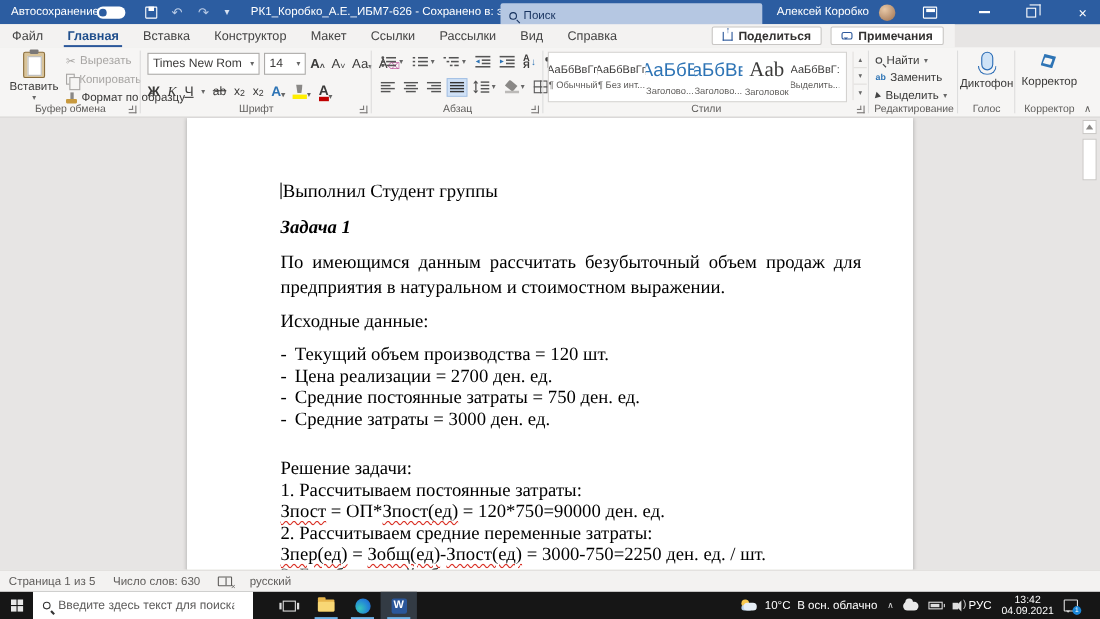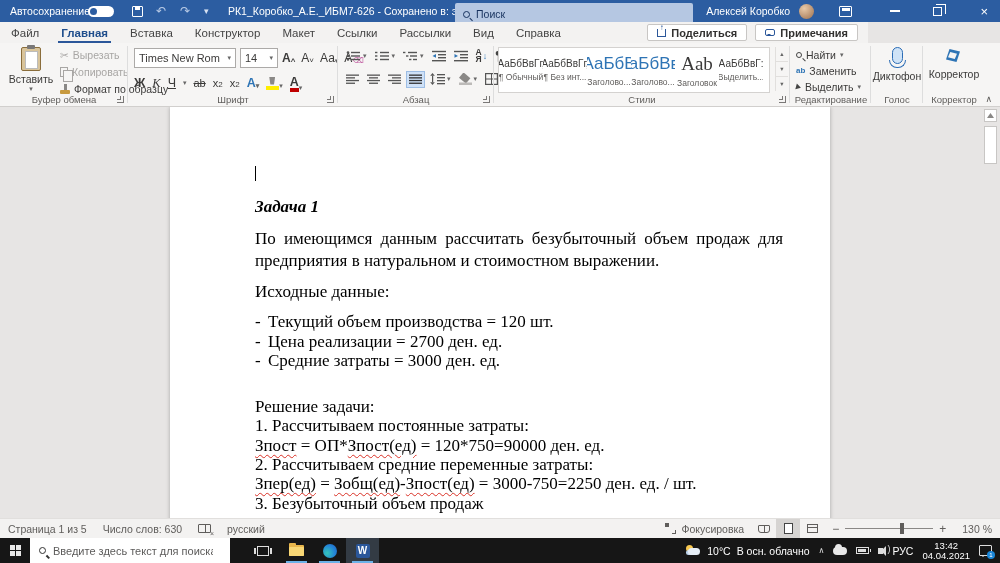--- a/index.html
+++ b/index.html
@@ -187,21 +187,21 @@
   .tv-ic::before { content:""; position:absolute; left:-4px; top:1px; width:2px; height:6px; background:#ddd; }
   .tv-ic::after { content:""; position:absolute; right:-4px; top:1px; width:2px; height:6px; background:#ddd; }
   .appbtn { width:33px; position:relative; }
   .appbtn.running::after { content:""; position:absolute; left:6px; right:6px; bottom:0; height:2px; background:#6cb2e8; }
   .appbtn.active { background:#333b44; }
   .folder-ic { width:15px; height:11px; background:#e8b64c; border-radius:1px; position:relative; }
   .folder-ic::before { content:""; position:absolute; left:0; top:-2px; width:7px; height:3px; background:#e8b64c; border-radius:1px 1px 0 0; }
   .folder-ic::after { content:""; position:absolute; left:0; top:2px; width:15px; height:9px; background:#f8d775; border-radius:1px; }
   .edge-ic { width:14px; height:14px; border-radius:50%; background:radial-gradient(circle at 30% 65%,#34c5bb,#2382d8 60%,#1f5bb5); }
   .word-ic { width:14px; height:14px; background:#2b579a; border-radius:2px; color:#fff; font-size:10px; font-weight:bold; display:flex; align-items:center; justify-content:center; }
-  #taskbar .tright { margin-left:auto; display:flex; align-items:center; gap:9px; padding-right:8px; font-size:10.5px; }
+  #taskbar .tright { margin-left:auto; display:flex; align-items:center; gap:9px; padding-right:20px; font-size:10.5px; }
   .weather { display:flex; align-items:center; gap:6px; }
   .wcloud { width:16px; height:10px; position:relative; }
   .wcloud::before { content:""; position:absolute; left:1px; top:-1px; width:7px; height:7px; border-radius:50%; background:#f8c850; }
   .wcloud::after { content:""; position:absolute; left:3px; top:2px; width:12px; height:7px; border-radius:6px; background:#e6eef6; box-shadow:-3px 1px 0 -1px #bcd2ea; }
   .chev { font-size:8px; color:#ddd; }
   .cloud-tray { width:14px; height:8px; border-radius:5px; background:#e8e8e8; position:relative; }
   .cloud-tray::before { content:""; position:absolute; left:2px; top:-3px; width:7px; height:7px; border-radius:50%; background:#e8e8e8; }
   .batt { width:13px; height:7px; border:1.1px solid #ddd; position:relative; }
   .batt::before { content:""; position:absolute; right:-3px; top:1px; width:1.6px; height:3px; background:#ddd; }
   .batt::after { content:""; position:absolute; left:1px; top:1px; width:8px; height:3px; background:#ddd; }
@@ -561,27 +561,28 @@
         <span>Корректор</span>
       </div>
       <div class="grp-label">Корректор</div>
     </div>
 
     <div class="collapse-rib">∧</div>
   </div>
 
   <div id="docarea">
     <div id="page">
-      <div class="d-line1"><span class="cursor"></span></div>
+      <div class="d-line1"><span class="cursor"></span><span>Выполнил  Студент группы</span></div>
       <div class="d-head">Задача 1</div>
       <div class="d-para">По имеющимся данным рассчитать безубыточный объем продаж для предприятия в натуральном и стоимостном выражении.</div>
       <div class="d-sub">Исходные данные:</div>
       <div class="d-list">
         <div class="d-li"><span class="dash">-</span><span>Текущий объем производства = 120 шт.</span></div>
         <div class="d-li"><span class="dash">-</span><span>Цена реализации = 2700 ден. ед.</span></div>
+        <div class="d-li"><span class="dash">-</span><span>Средние постоянные затраты = 750 ден. ед.</span></div>
         <div class="d-li"><span class="dash">-</span><span>Средние затраты = 3000 ден. ед.</span></div>
       </div>
       <div class="d-sol">
         <div>Решение задачи:</div>
         <div>1. Рассчитываем постоянные затраты:</div>
         <div><span class="err">Зпост</span><span> = ОП*</span><span class="err">Зпост(ед)</span><span> = 120*750=90000 ден. ед.</span></div>
         <div>2. Рассчитываем средние переменные затраты:</div>
         <div><span class="err">Зпер(ед)</span><span> = </span><span class="err">Зобщ(ед)</span><span>-</span><span class="err">Зпост(ед)</span><span> = 3000-750=2250 ден. ед. / шт.</span></div>
         <div>3. Безубыточный объем продаж</div>
       </div>
@@ -594,43 +595,20 @@
     </div>
   </div>
 
   <div id="statusbar">
     <div class="s-item">Страница 1 из 5</div>
     <div class="s-item">Число слов: 630</div>
     <div class="s-item">
         <span class="book-ic"></span>
       </div>
     <div class="s-item">русский</div>
-    <div class="right">
-      <div class="s-item">
-        <span class="focus-ic"></span>
-        <span>Фокусировка</span>
-      </div>
-      <div class="viewbtn">
-          <span class="v-read"></span>
-        </div>
-      <div class="viewbtn active">
-          <span class="v-print"></span>
-        </div>
-      <div class="viewbtn">
-          <span class="v-web"></span>
-        </div>
-      <div class="zoomctl">
-        <span class="zsign">−</span>
-        <span class="ztrack">
-            <span class="zthumb"></span>
-          </span>
-        <span class="zsign">+</span>
-      </div>
-      <div class="s-item">130 %</div>
-    </div>
   </div>
 
   <div id="taskbar">
     <div class="tk startbtn">
       <span class="winlogo">
           <span></span>
           <span></span>
           <span></span>
           <span></span>
         </span>
@@ -657,21 +635,21 @@
         <span>10°C</span>
         <span>В осн. облачно</span>
       </div>
       <span class="chev">∧</span>
       <span class="cloud-tray"></span>
       <span class="batt"></span>
       <span class="spk"></span>
       <span>РУС</span>
       <div class="clockbox">
         <span>13:42</span>
-        <span>04.04.2021</span>
+        <span>04.09.2021</span>
       </div>
       <span class="notif">
           <span class="nbadge">1</span>
         </span>
     </div>
   </div>
 
 </div>
 
 </body></html>

